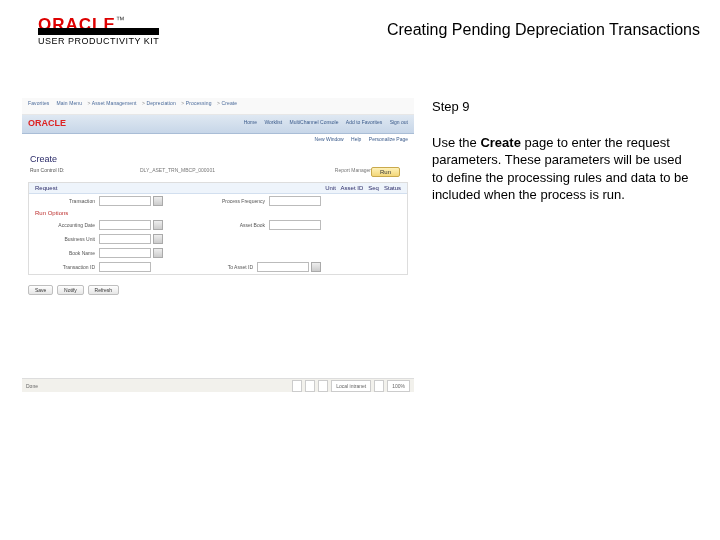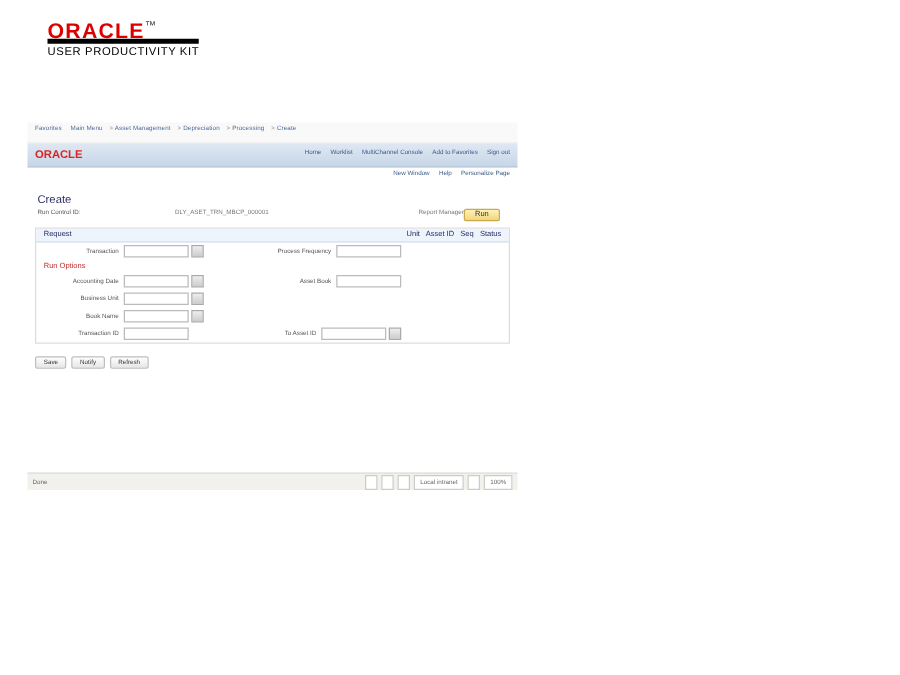--- a/index.html
+++ b/index.html
@@ -3,21 +3,21 @@
 <meta charset="utf-8">
 <style>
   html,body{margin:0;padding:0;width:720px;height:540px;background:#fff;
             font-family:Arial,Helvetica,sans-serif;color:#000;overflow:hidden}
   
   .hdr{position:absolute;left:38px;top:15px;right:20px;height:48px}
   .logo{display:inline-block}
   .logo-o{font:bold 17px Arial;color:#d00;letter-spacing:1px}
   .logo-tm{font:9px Arial;color:#444;vertical-align:top}
   .logo-sub{font:9px Arial;color:#000;letter-spacing:.5px;margin-top:1px}
-  .logo-sub span{border-top:4px solid #000000;padding-top:1px}
+  .logo-sub span{border-top:7px solid #000000;padding-top:1px}
   .page-title{position:absolute;right:0;top:6px;font:16px Arial;color:#000}
   
   .shot{position:absolute;left:22px;top:98px;width:392px;height:246px;
         background:#fff;font:6px Arial;color:#555}
   .shot .crumbs{height:12px;background:#f9f9f9;border-bottom:1px solid #e7e7e7;
                 padding:2px 6px;font:5px Arial;color:#888;letter-spacing:.1px}
   .shot .crumbs a{color:#4a6a9a;text-decoration:none;margin-right:4px}
   .shot .bar{height:18px;background:linear-gradient(#dfe8f2,#c7d6e8);
              border-bottom:1px solid #a9bdd6;position:relative}
   .shot .bar .ologo{position:absolute;left:6px;top:3px;font:bold 9px Arial;
@@ -67,20 +67,21 @@
   .right .step{margin-bottom:18px}
 </style>
 </head>
 <body>
 
 <div class="hdr">
   <div class="logo">
     <span class="logo-o">ORACLE</span><span class="logo-tm">™</span>
     <div class="logo-sub"><span>USER PRODUCTIVITY KIT</span></div>
   </div>
+  <div class="page-title">Creating Pending Depreciation Transactions</div>
 </div>
 
 <div class="shot">
   <div class="crumbs">
     <a>Favorites</a>&nbsp;
     <a>Main Menu</a>&nbsp;&gt;
     <a>Asset Management</a>&nbsp;&gt;
     <a>Depreciation</a>&nbsp;&gt;
     <a>Processing</a>&nbsp;&gt;
     <a>Create</a>
@@ -175,13 +176,17 @@
   <span class="sp"></span>
   <span class="zone"></span>
   <span class="zone"></span>
   <span class="zone"></span>
   <span class="zone">Local intranet</span>
   <span class="zone"></span>
   <span class="zone">100%</span>
 </div>
 
 <div class="right">
+  <div class="step">Step 9</div>
+  <div>
+    <span>Use the </span><b>Create</b><span> page to enter the request parameters. These parameters will be used to define the processing rules and data to be included when the process is run.</span>
+  </div>
 </div>
 
 </body></html>

